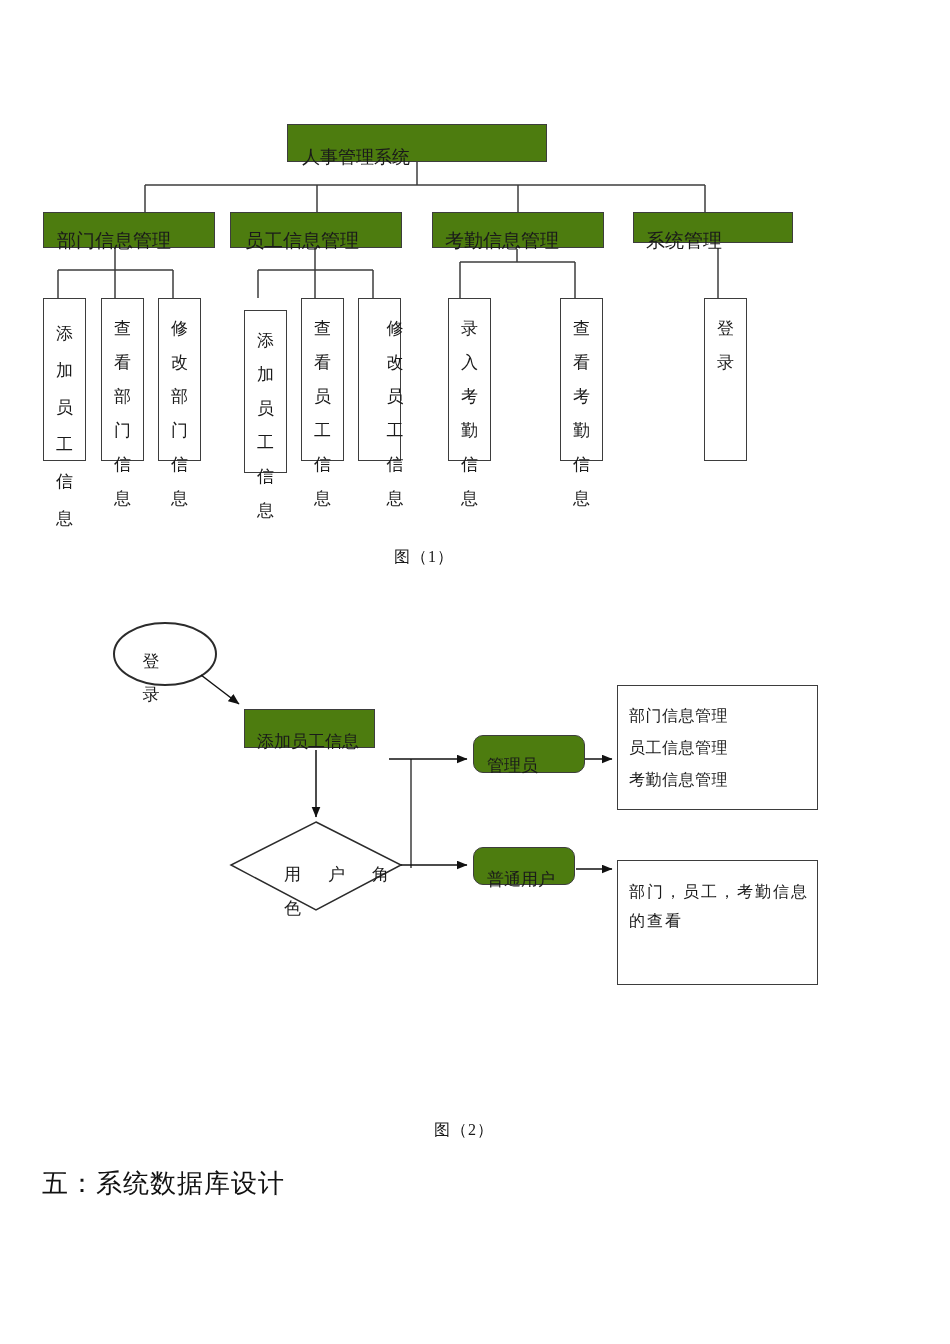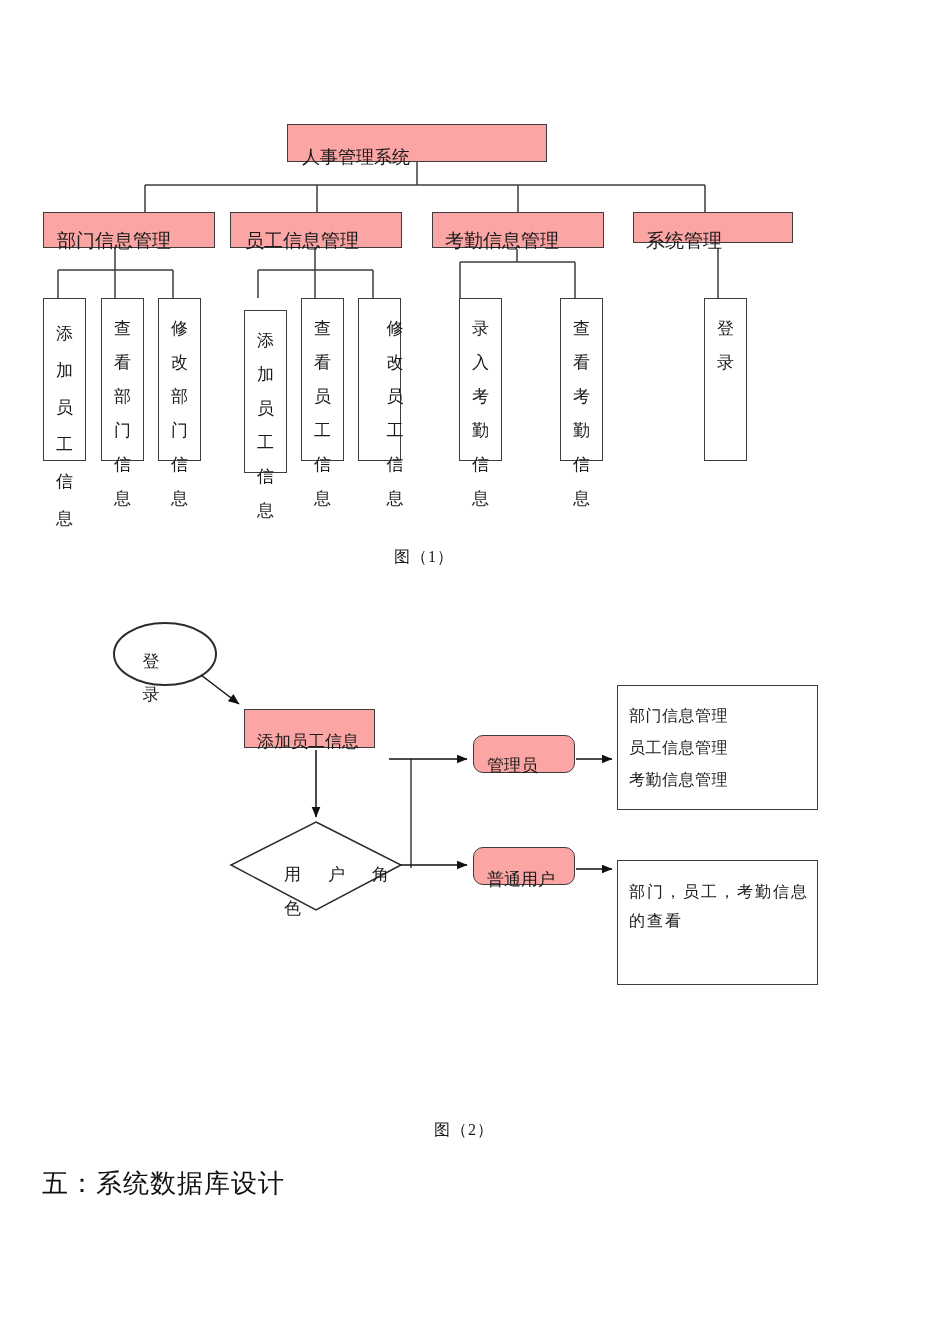--- a/index.html
+++ b/index.html
@@ -3,21 +3,21 @@
 <meta charset="utf-8">
 <style>
   html,body{margin:0;padding:0;background:#888;}
   .page{
     position:relative;width:950px;height:1344px;background:#ffffff;
     font-family:"Liberation Serif","DejaVu Serif",serif;
     color:#1a1a1a;overflow:hidden;margin:0 auto;
   }
   .lines{position:absolute;left:0;top:0;width:950px;height:1344px;}
   .box{
-    position:absolute;border:1.5px solid #3d3d3d;background:#fca5a5;
+    position:absolute;border:1.5px solid #3d3d3d;background:#4d7c0f;
     box-sizing:border-box;
   }
   .lbl{position:absolute;white-space:nowrap;font-size:19px;line-height:19px;}
   .leaf{position:absolute;top:298px;width:43px;height:163px;border:1.5px solid #3d3d3d;box-sizing:border-box;}
   .vtext{
     width:18px;margin:0 auto;font-size:17px;line-height:34px;text-align:center;
     word-break:break-all;overflow-wrap:anywhere;padding-top:13px;
   }
   .caption{position:absolute;font-size:16px;letter-spacing:1px;}
   .rounded{border-radius:10px;}
@@ -110,42 +110,42 @@
   </div>
   <div class="leaf" style="left:244px;margin-top:12px;">
     <div class="vtext">添加员工信息</div>
   </div>
   <div class="leaf" style="left:301px;">
     <div class="vtext">查看员工信息</div>
   </div>
   <div class="leaf" style="left:358px;padding-left:27px;">
     <div class="vtext">修改员工信息</div>
   </div>
-  <div class="leaf" style="left:459px;">
+  <div class="leaf" style="left:448px;">
     <div class="vtext">录入考勤信息</div>
   </div>
   <div class="leaf" style="left:560px;">
     <div class="vtext">查看考勤信息</div>
   </div>
   <div class="leaf" style="left:704px;">
     <div class="vtext">登　　录</div>
   </div>
 
   <div class="caption" style="left:394px;top:547px;">图（1）</div>
 
   <div class="ellipse-text" style="left:140px;top:645px;">登录</div>
 
   <div class="box" style="left:244px;top:709px;width:131px;height:39px;">
     <span class="lbl" style="left:12px;top:22px;font-size:17px;">添加员工信息</span>
   </div>
 
   <div class="diamond-text" style="left:284px;top:858px;">用　户　角
 色</div>
 
-  <div class="box rounded" style="left:473px;top:735px;width:102px;height:38px;">
+  <div class="box rounded" style="left:473px;top:735px;width:112px;height:38px;">
     <span class="lbl" style="left:13px;top:20px;font-size:17px;">管理员</span>
   </div>
   <div class="box rounded" style="left:473px;top:847px;width:102px;height:38px;">
     <span class="lbl" style="left:13px;top:22px;font-size:17px;">普通用户</span>
   </div>
 
   <div class="target-box" style="left:617px;top:685px;width:201px;height:125px;padding-top:14px;">
     <div class="boxA-line">部门信息管理</div>
     <div class="boxA-line">员工信息管理</div>
     <div class="boxA-line">考勤信息管理</div>

